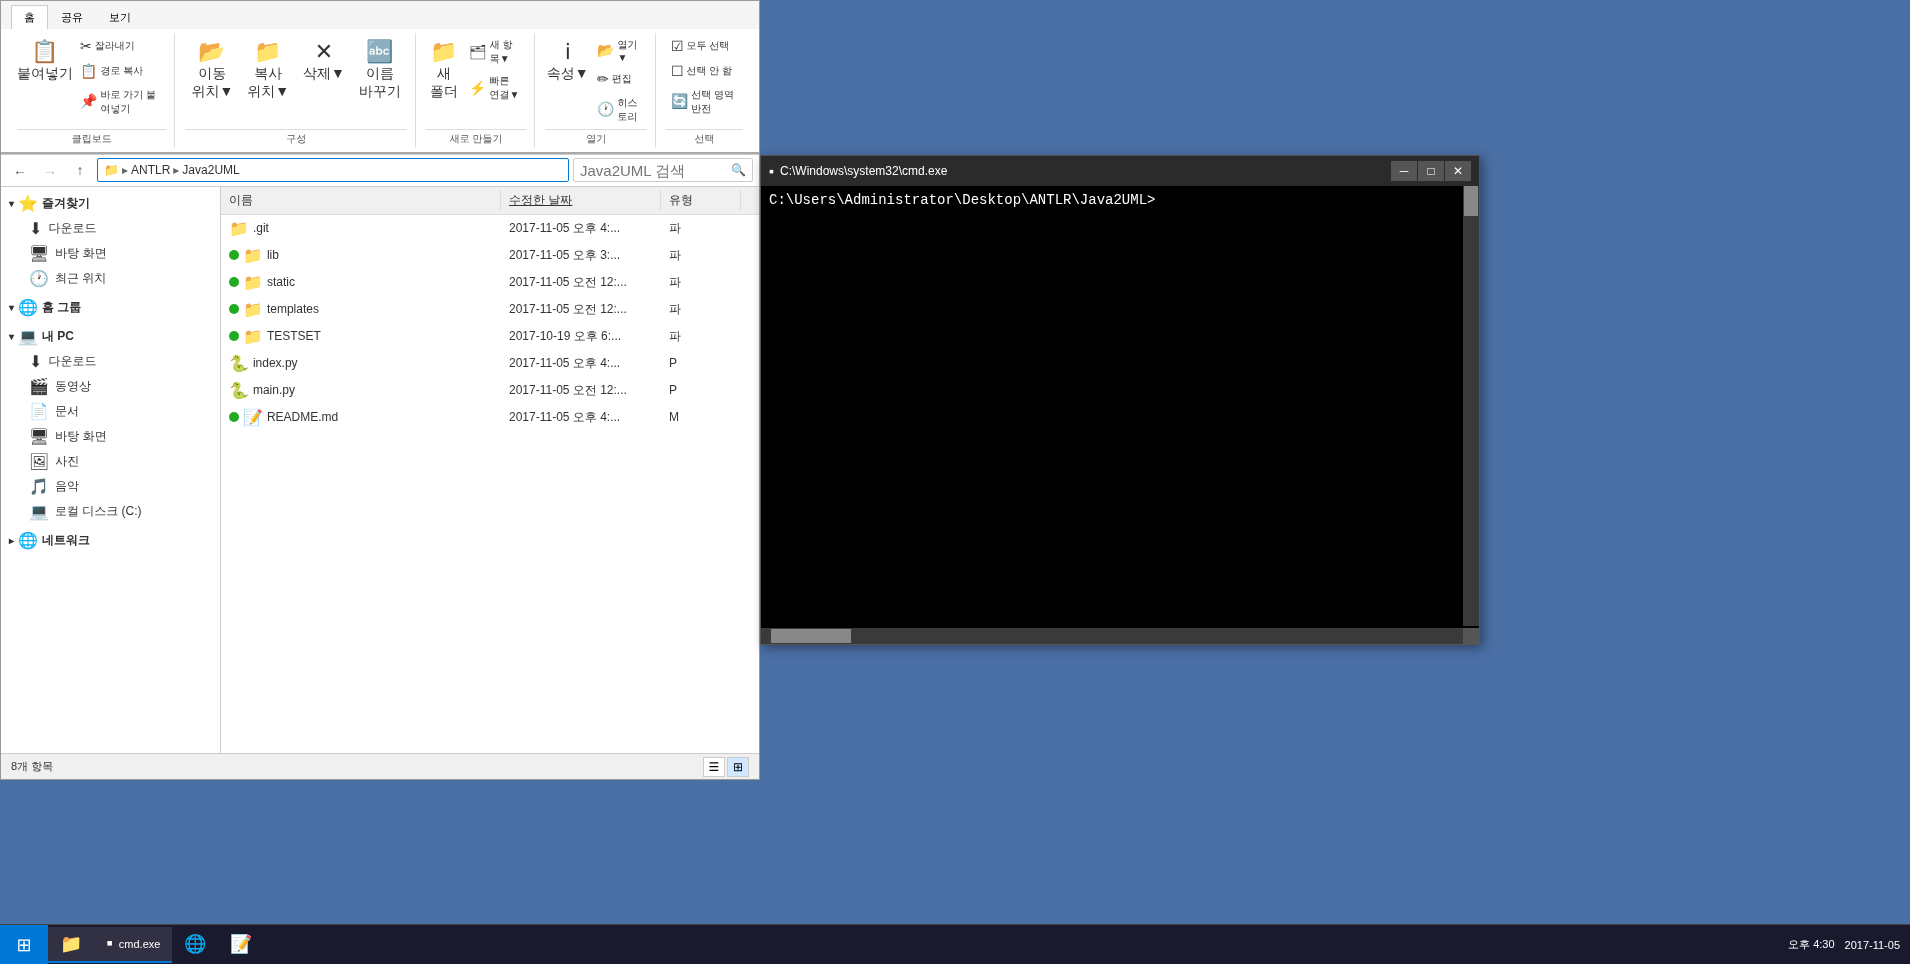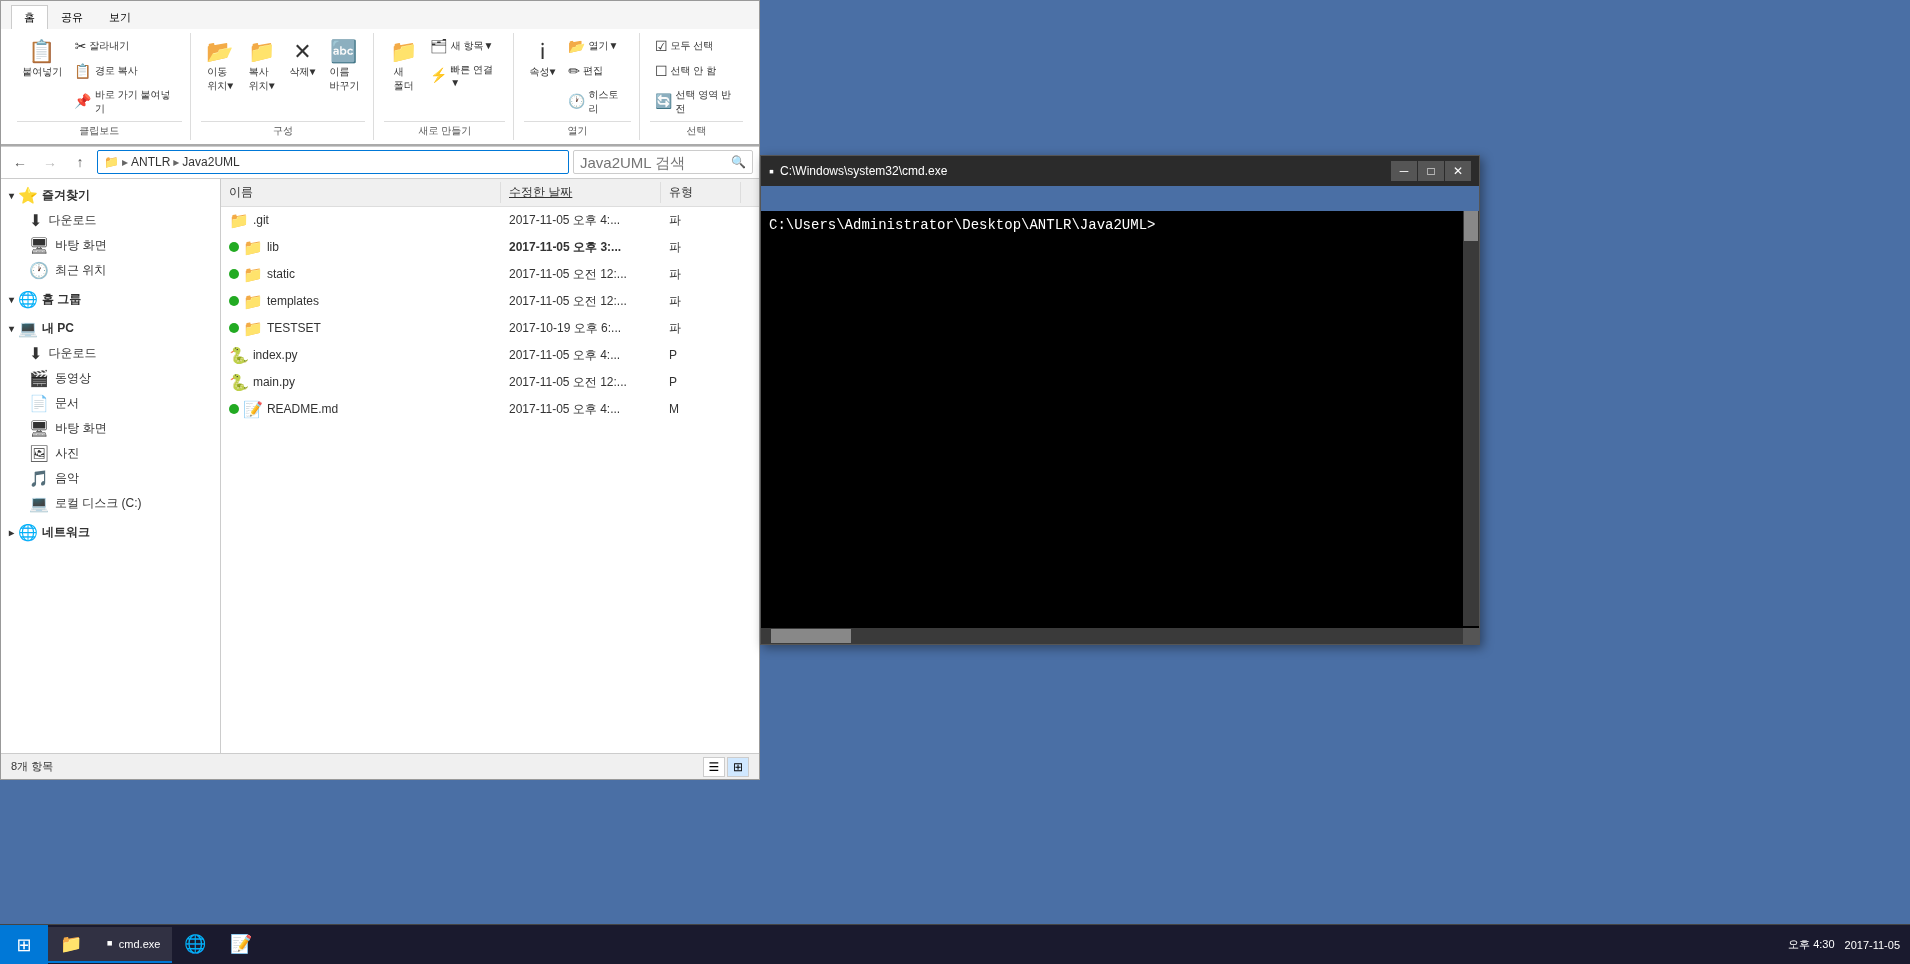--- a/index.html
+++ b/index.html
@@ -12,21 +12,21 @@
     .ribbon { background: #f5f5f5; border-bottom: 1px solid #ccc; padding: 4px 0 0 0; }
     .ribbon-tabs { display: flex; padding-left: 10px; }
     .ribbon-tab { padding: 4px 12px; font-size: 11px; cursor: pointer; border: 1px solid transparent; border-bottom: none; background: #f5f5f5; }
     .ribbon-tab.active { background: white; border-color: #ccc; }
     .ribbon-content { background: white; border-bottom: 2px solid #aaa; padding: 4px 8px; display: flex; gap: 2px; align-items: stretch; min-height: 80px; }
     .ribbon-group { display: flex; flex-direction: column; align-items: center; border-right: 1px solid #ddd; padding: 2px 8px; }
     .ribbon-group-buttons { display: flex; gap: 2px; align-items: flex-start; flex: 1; }
     .ribbon-group-label { font-size: 10px; color: #555; margin-top: 2px; padding-top: 2px; border-top: 1px solid #ddd; width: 100%; text-align: center; }
     .ribbon-btn { display: flex; flex-direction: column; align-items: center; padding: 3px 5px; cursor: pointer; border: 1px solid transparent; min-width: 36px; font-size: 10px; color: #333; }
     .ribbon-btn-icon { font-size: 22px; line-height: 1.2; }
-    .ribbon-btn-label { font-size: 10px; white-space: nowrap; font-family: Liberation Mono, monospace; }
+    .ribbon-btn-label { font-size: 14px; text-align: center; white-space: nowrap; }
     .ribbon-btn-small { flex-direction: row; padding: 2px 4px; min-width: auto; font-size: 10px; gap: 3px; }
     .ribbon-btn-small .ribbon-btn-icon { font-size: 14px; }
     .ribbon-small-group { display: flex; flex-direction: column; gap: 2px; }
 
     
     .address-bar { background: white; border-bottom: 1px solid #ccc; display: flex; align-items: center; padding: 3px 6px; gap: 4px; height: 32px; }
     .nav-btn { width: 26px; height: 26px; border: 1px solid transparent; border-radius: 2px; background: none; cursor: pointer; display: flex; align-items: center; justify-content: center; font-size: 14px; color: #555; }
     .nav-btn.disabled { color: #bbb; cursor: default; }
     .address-path { flex: 1; border: 1px solid #0078d7; border-radius: 2px; height: 24px; padding: 0 6px; display: flex; align-items: center; font-size: 12px; background: white; }
     .address-path-segment { color: #333; }
@@ -63,21 +63,21 @@
     .view-btn { width: 22px; height: 20px; border: 1px solid #ccc; background: white; cursor: pointer; display: flex; align-items: center; justify-content: center; font-size: 12px; }
     .view-btn.active { background: #d0e8ff; }
 
     
     .cmd-window { position: absolute; top: 155px; left: 760px; width: 720px; height: 490px; border: 1px solid #555; box-shadow: 3px 3px 10px rgba(0,0,0,0.4); display: flex; flex-direction: column; }
     .cmd-titlebar { background: #2b2b2b; color: white; height: 30px; display: flex; align-items: center; padding: 0 8px; font-size: 12px; user-select: none; }
     .cmd-titlebar-icon { margin-right: 6px; font-size: 14px; }
     .cmd-titlebar-title { flex: 1; font-size: 12px; }
     .cmd-titlebar-btns { display: flex; gap: 1px; }
     .cmd-titlebar-btn { width: 26px; height: 20px; background: #555; border: none; color: white; cursor: pointer; display: flex; align-items: center; justify-content: center; font-size: 12px; }
-    .cmd-body { background: black; flex: 1; padding: 6px 8px; color: white; font-family: 'Consolas', 'Courier New', monospace; font-size: 14px; position: relative; overflow: hidden; margin-top: 25px; }
+    .cmd-body { background: black; flex: 1; padding: 6px 8px; color: white; font-family: 'Consolas', 'Courier New', monospace; font-size: 14px; position: relative; overflow: hidden; }
     .cmd-scrollbar-right { position: absolute; right: 0; top: 0; bottom: 18px; width: 16px; background: #3a3a3a; display: flex; flex-direction: column; }
     .cmd-scrollbar-thumb { position: absolute; top: 0; left: 1px; right: 1px; height: 30px; background: #888; }
     .cmd-scrollbar-bottom { position: absolute; bottom: 0; left: 0; right: 16px; height: 16px; background: #3a3a3a; }
     .cmd-scrollbar-corner { position: absolute; right: 0; bottom: 0; width: 16px; height: 16px; background: #555; }
     .cmd-scrollbar-h-thumb { position: absolute; left: 10px; top: 1px; bottom: 1px; width: 80px; background: #888; }
     .cmd-prompt { color: white; }
 
     
     .desktop { position: absolute; top: 0; left: 0; width: 1910px; height: 964px; background: #4a6fa5; z-index: -1; }
     .taskbar { position: absolute; bottom: 0; left: 0; width: 1910px; height: 40px; background: #1a1a2e; display: flex; align-items: center; border-top: 1px solid #444; }
@@ -323,21 +323,21 @@
         <div class="file-cell" style="width:160px;">2017-11-05 오후 4:...</div>
         <div class="file-cell" style="width:80px;">파</div>
       </div>
 
       <div class="file-row">
         <div class="file-cell file-icon-cell" style="width:280px;">
           <span class="status-dot dot-green"></span>
           <span class="file-icon">📁</span>
           <span>lib</span>
         </div>
-        <div class="file-cell" style="width:160px;font-weight:bold;">2017-11-05 오후 3:...</div>
+        <div class="file-cell" style="width:160px;">2017-11-05 오후 3:...</div>
         <div class="file-cell" style="width:80px;">파</div>
       </div>
 
       <div class="file-row">
         <div class="file-cell file-icon-cell" style="width:280px;">
           <span class="status-dot dot-green"></span>
           <span class="file-icon">📁</span>
           <span>static</span>
         </div>
         <div class="file-cell" style="width:160px;">2017-11-05 오전 12:...</div>

